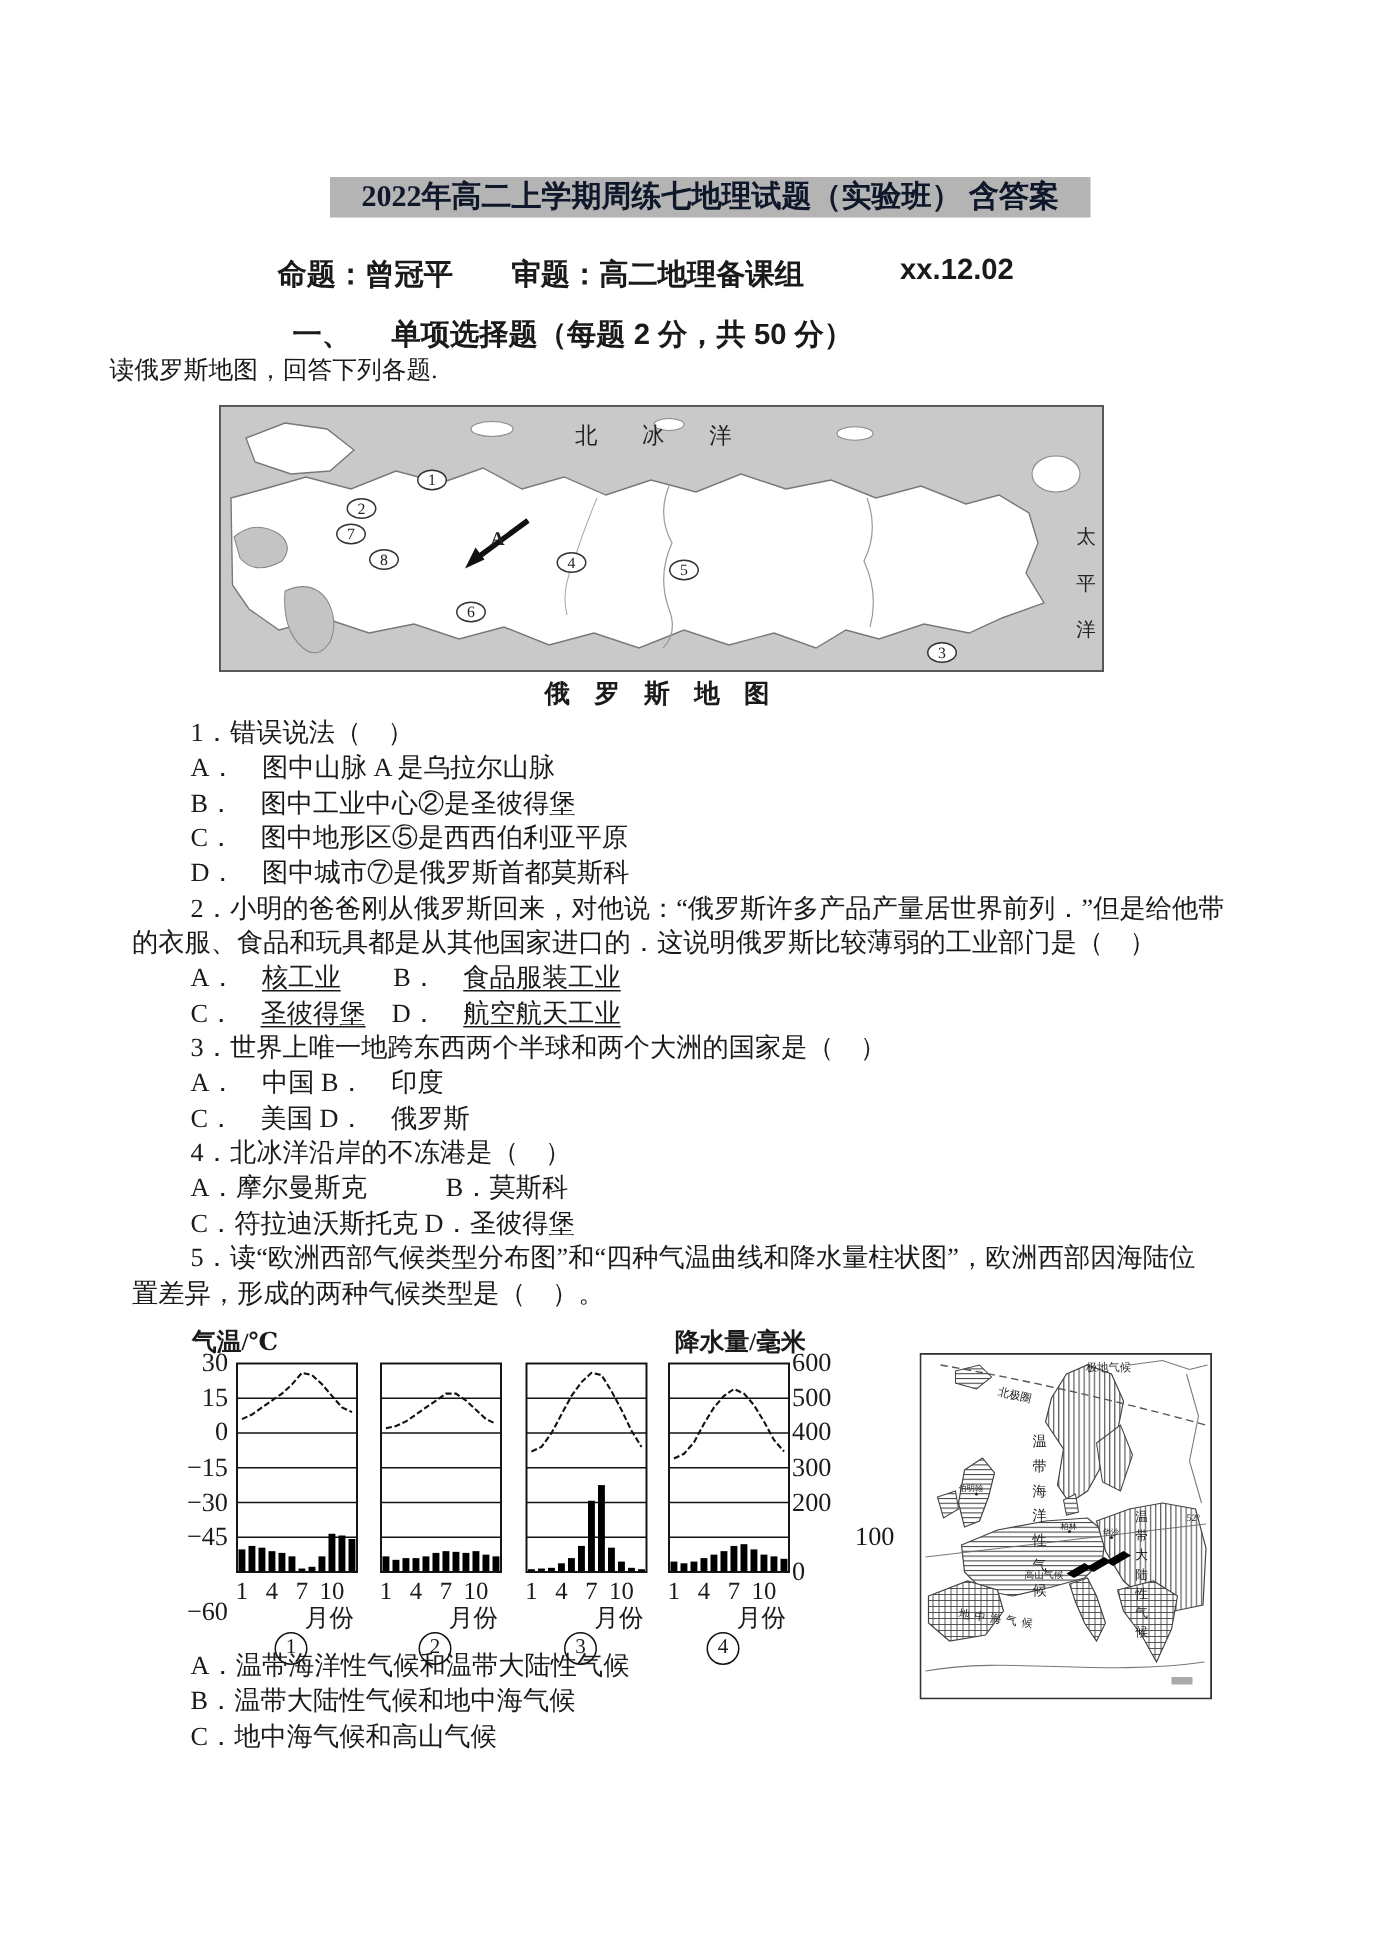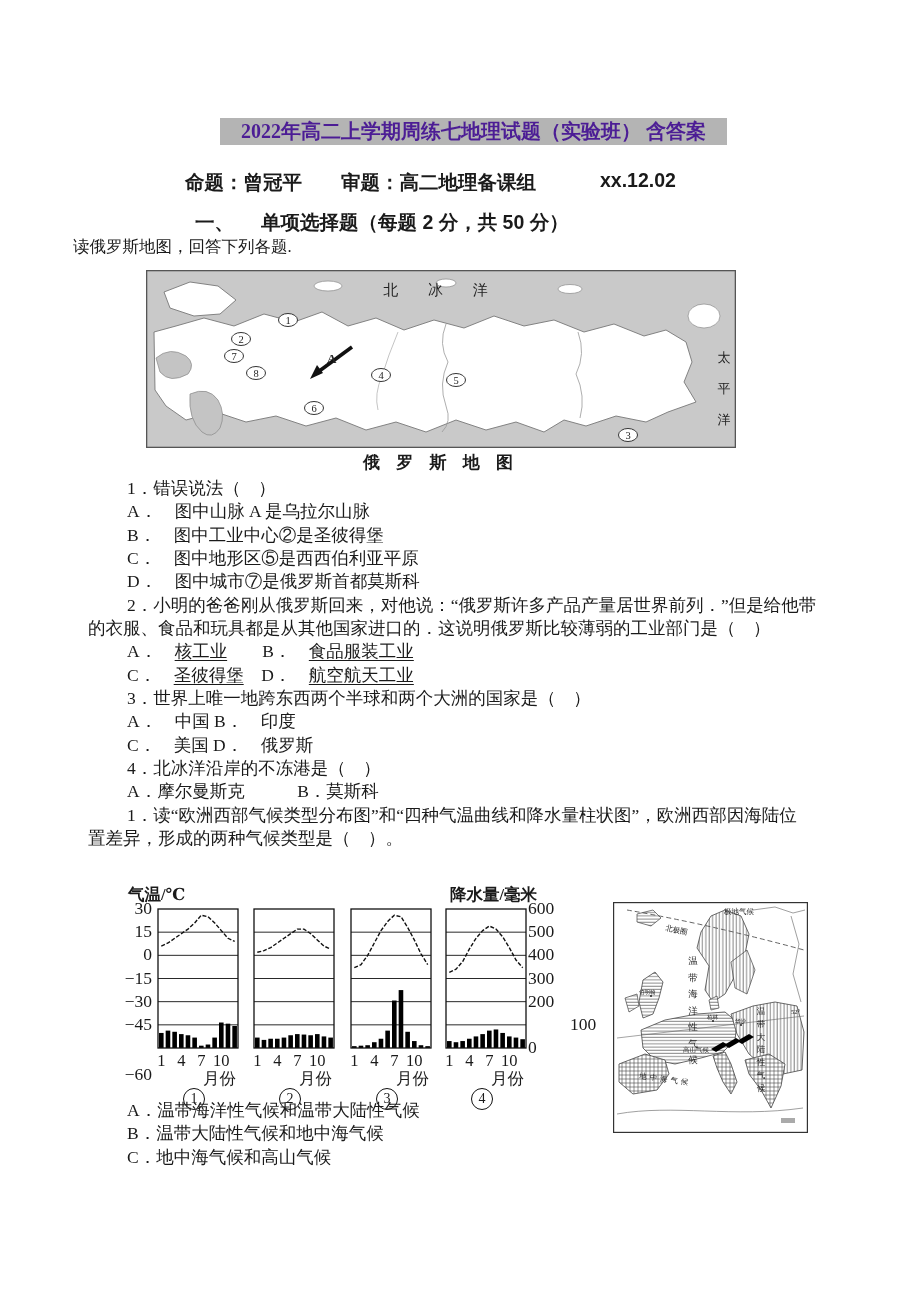--- a/index.html
+++ b/index.html
@@ -1,21 +1,21 @@
 <!DOCTYPE html>
 <html><head>
 <meta charset="utf-8">
 <style>
   html,body{margin:0;padding:0;background:#ffffff;}
   #page{position:relative;width:920px;height:1302px;background:#ffffff;overflow:hidden;
         font-family:"Liberation Serif","DejaVu Serif",serif;color:#1a1a1a;}
   .abs{position:absolute;}
   
   #title-bar{left:220px;top:118px;width:507px;height:27px;line-height:27px;text-align:center;
-             background:#b4b4b4;color:#4c1d95;font-weight:bold;font-size:20px;}
+             background:#b4b4b4;color:#0f172a;font-weight:bold;font-size:20px;}
   
   .hei{font-family:"Liberation Sans","DejaVu Sans",sans-serif;font-weight:bold;}
   .meta{top:169px;font-size:19.5px;white-space:nowrap;}
   #meta-proposer{left:185px;}
   #meta-reviewer{left:341px;text-align:center;}
   #meta-date{left:600px;font-family:"Liberation Sans",sans-serif;font-weight:bold;}
   
   #section-heading{left:195px;top:209px;font-size:19.5px;white-space:nowrap;}
   #section-heading .gap{margin-left:27px;}
   #intro-line{left:73px;top:236px;font-size:16.5px;}
@@ -115,21 +115,22 @@
       <p class="qline">D．　图中城市⑦是俄罗斯首都莫斯科</p>
       <p class="qline">2．小明的爸爸刚从俄罗斯回来，对他说：“俄罗斯许多产品产量居世界前列．”但是给他带
 的衣服、食品和玩具都是从其他国家进口的．这说明俄罗斯比较薄弱的工业部门是（　）</p>
       <p class="qline"><span>A．　</span><span class="ul">核工业</span><span>　　B．　</span><span class="ul">食品服装工业</span></p>
       <p class="qline"><span>C．　</span><span class="ul">圣彼得堡</span><span>　D．　</span><span class="ul">航空航天工业</span></p>
       <p class="qline">3．世界上唯一地跨东西两个半球和两个大洲的国家是（　）</p>
       <p class="qline">A．　中国 B．　印度</p>
       <p class="qline">C．　美国 D．　俄罗斯</p>
       <p class="qline">4．北冰洋沿岸的不冻港是（　）</p>
       <p class="qline">A．摩尔曼斯克　　　B．莫斯科</p>
-      <p class="qline">1．读“欧洲西部气候类型分布图”和“四种气温曲线和降水量柱状图”，欧洲西部因海陆位
+      <p class="qline">C．符拉迪沃斯托克 D．圣彼得堡</p>
+      <p class="qline">5．读“欧洲西部气候类型分布图”和“四种气温曲线和降水量柱状图”，欧洲西部因海陆位
 置差异，形成的两种气候类型是（　）。</p>
     </div>
 
   <div class="abs" id="axis-title-left">气温/℃</div>
   <div class="abs" id="axis-title-right">降水量/毫米</div>
   <div class="abs" id="charts-layer" style="left:0;top:0;width:920px;height:0;">
       <div class="tick r" style="left: 98px; top: 898px; width: 54px;">30</div>
       <div class="tick r" style="left: 98px; top: 921.167px; width: 54px;">15</div>
       <div class="tick r" style="left: 98px; top: 944.333px; width: 54px;">0</div>
       <div class="tick r" style="left: 98px; top: 967.5px; width: 54px;">−15</div>

